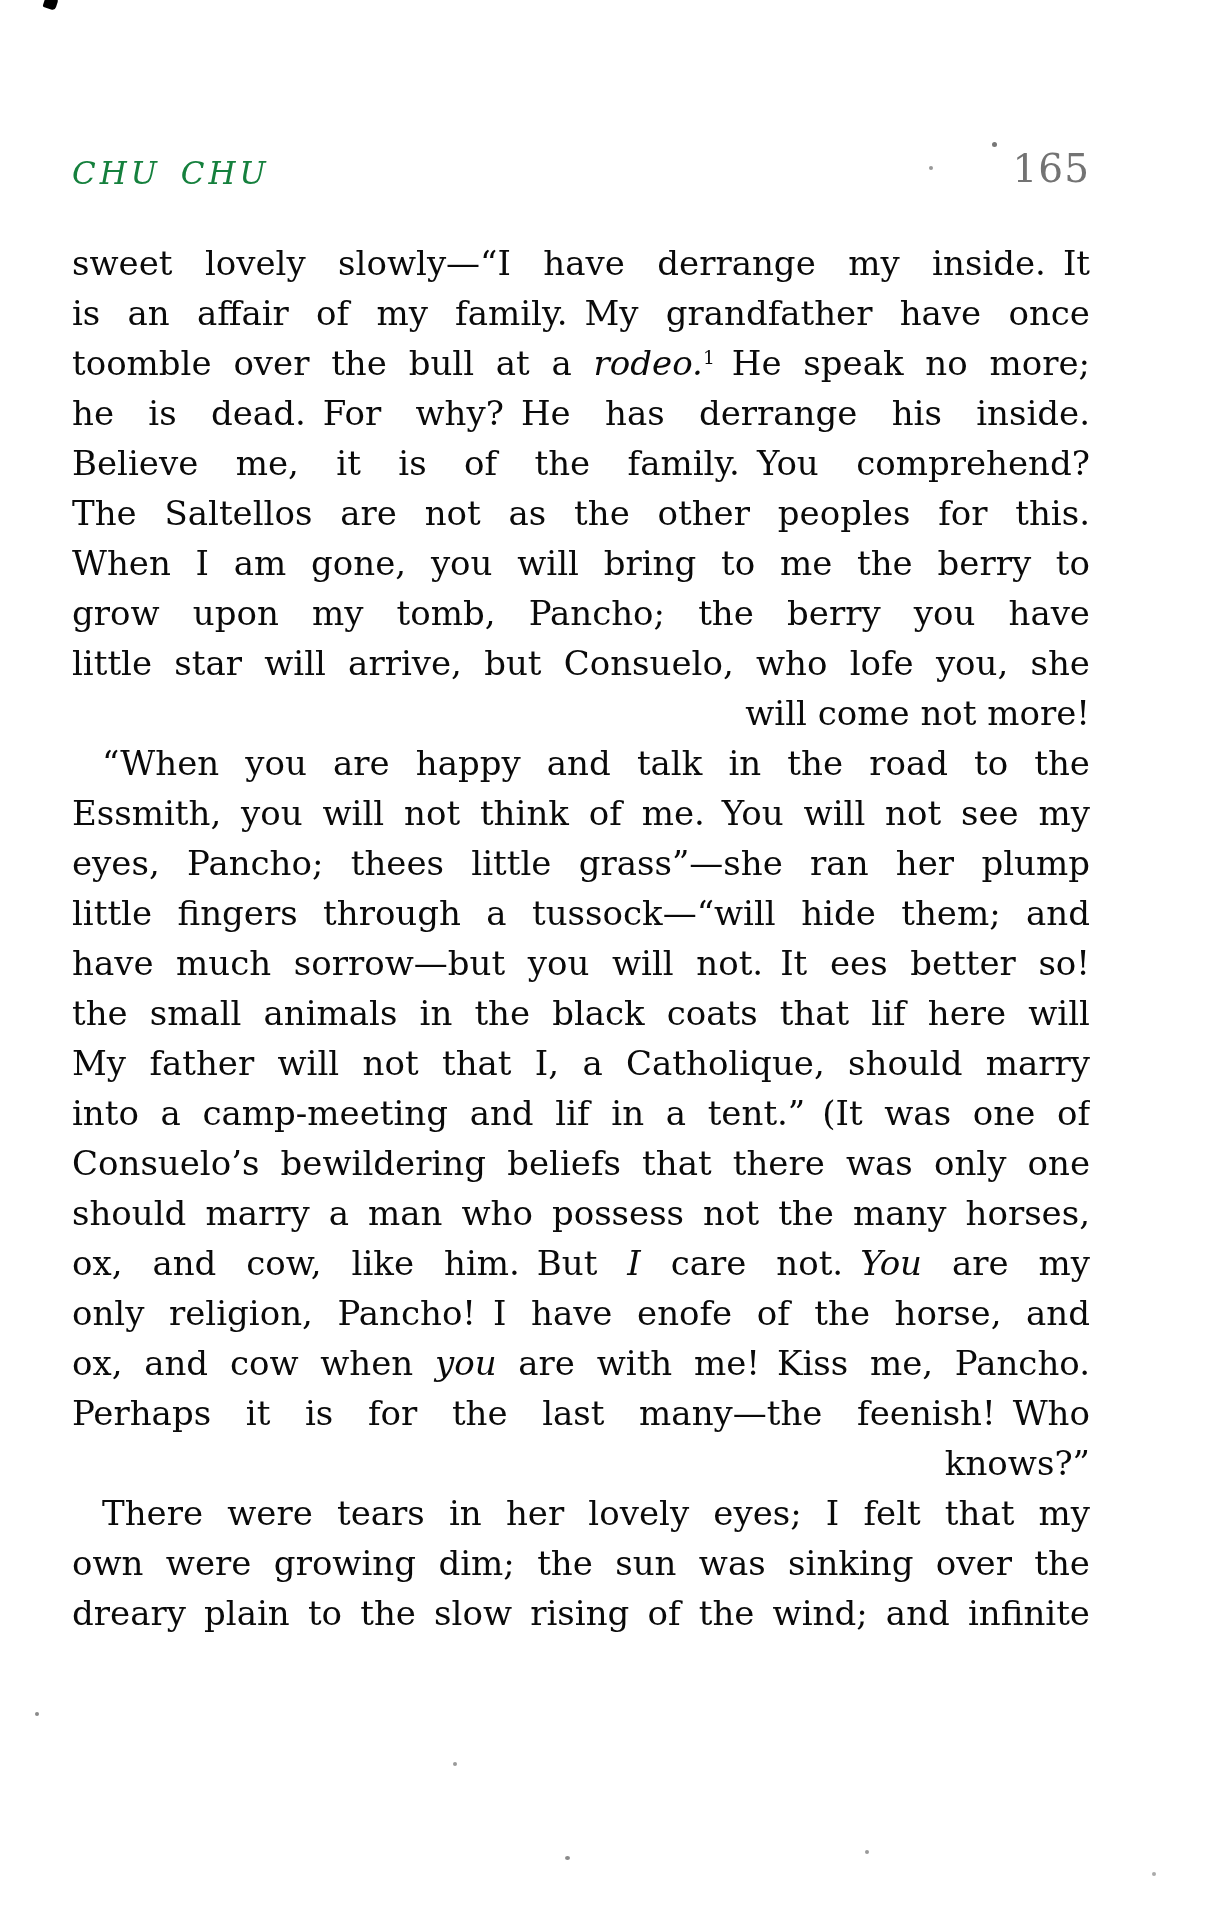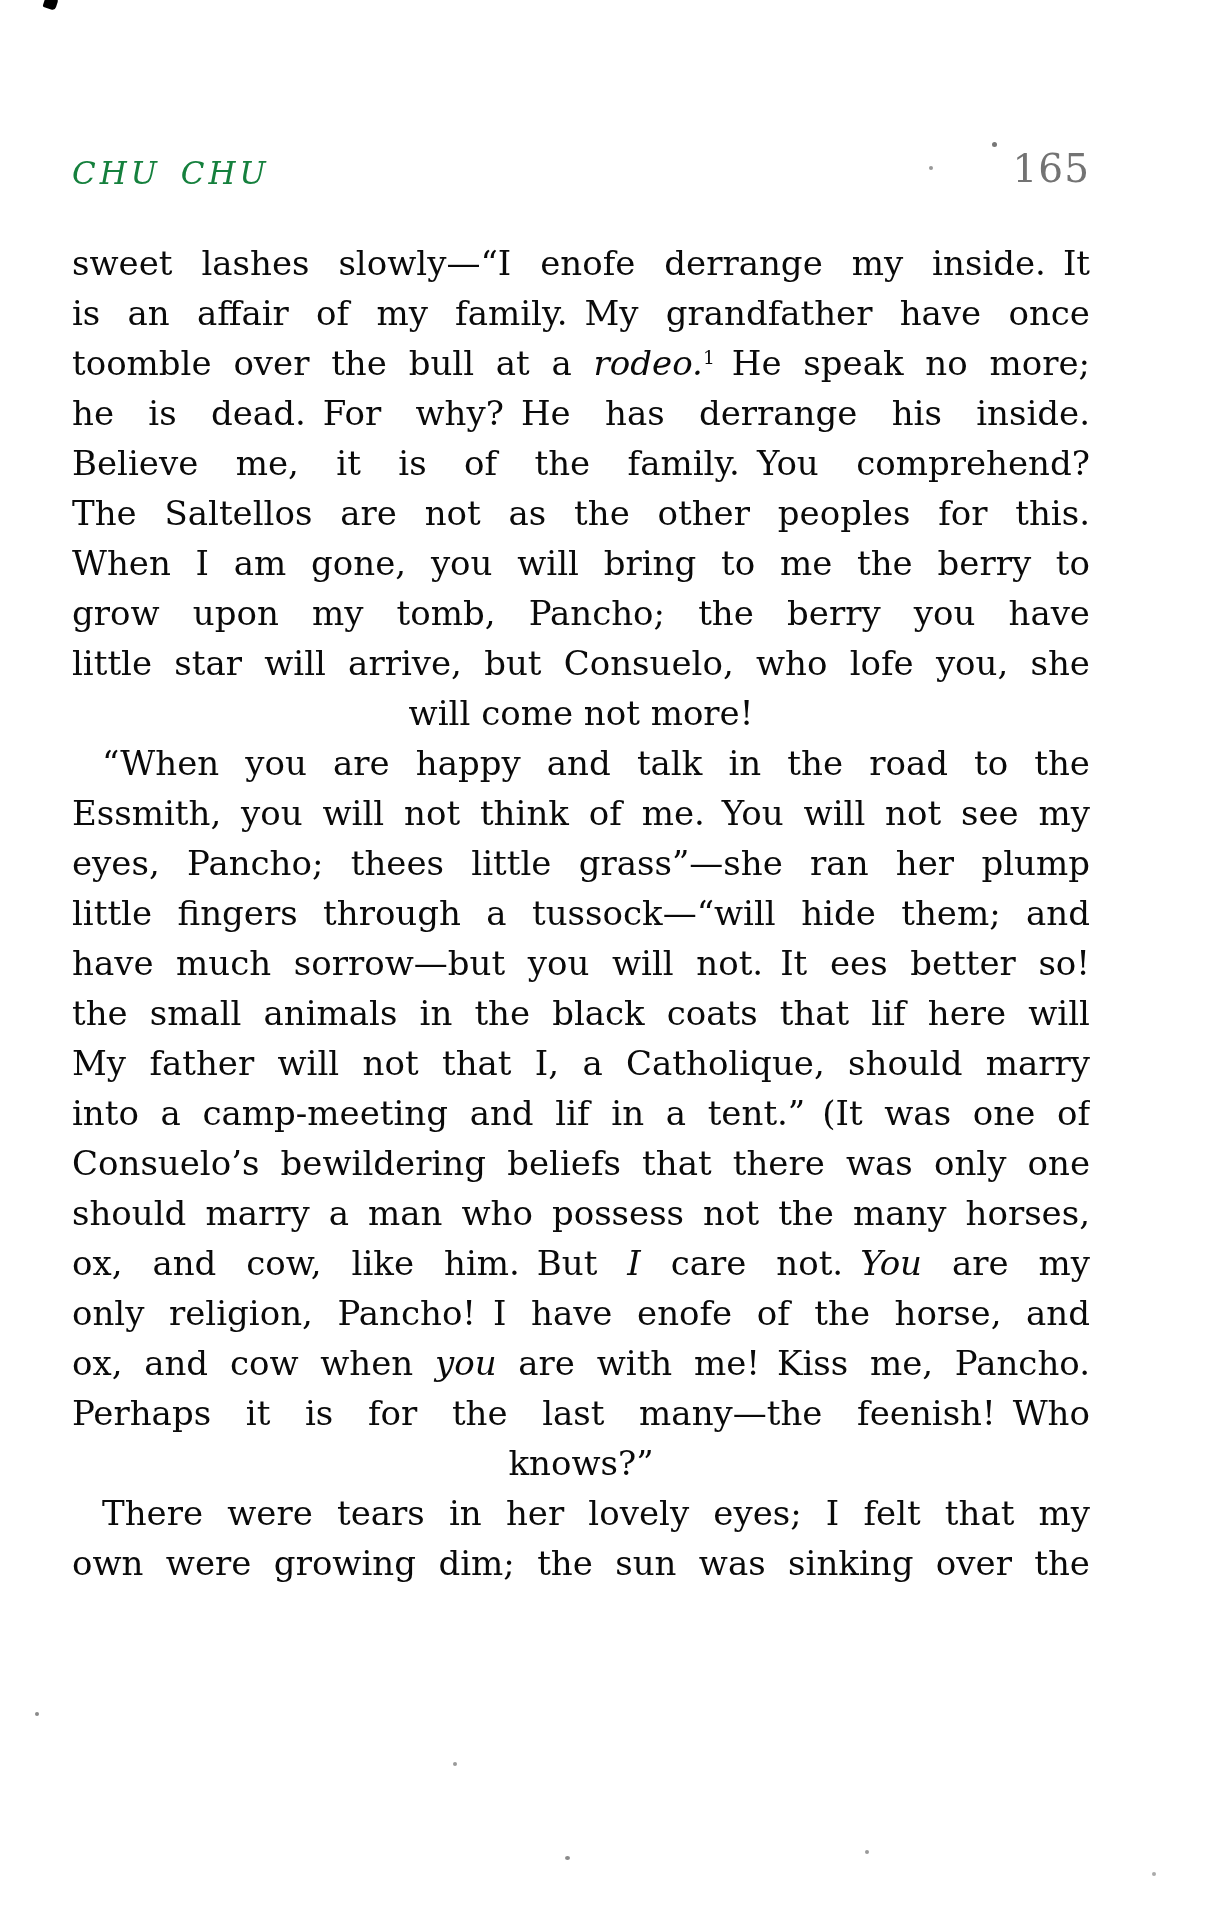--- a/index.html
+++ b/index.html
@@ -49,21 +49,21 @@
     position: absolute;
     top: 238px;
     left: 72px;
     width: 1018px;
     font-size: 34px;
     line-height: 50px;
   }
   .line {
     height: 50px;
     overflow: hidden;
-    text-align: center;
+    text-align: right;
     white-space: normal;
   }
   .line.just {
     text-align: justify;
     text-align-last: justify;
   }
   .line.ind {
     text-indent: 30px;
   }
   .it { font-style: italic; }
@@ -94,21 +94,21 @@
 <div id="page">
 
   <div class="ink-mark"></div>
 
   <div class="header">
     <div class="title">CHU CHU</div>
     <div class="pagenum">165</div>
   </div>
 
   <div class="body-text">
-      <div class="line just"><span>sweet lashes slowly—“I enofe derrange my inside. It</span></div>
+      <div class="line just"><span>sweet lovely slowly—“I have derrange my inside. It</span></div>
       <div class="line just"><span>is an affair of my family. My grandfather have once</span></div>
       <div class="line just"><span>toomble over the bull at a </span><span class="it">rodeo.</span><sup>1</sup><span> He speak no more;</span></div>
       <div class="line just"><span>he is dead. For why? He has derrange his inside.</span></div>
       <div class="line just"><span>Believe me, it is of the family. You comprehend?</span></div>
       <div class="line just"><span>The Saltellos are not as the other peoples for this.</span></div>
       <div class="line just"><span>When I am gone, you will bring to me the berry to</span></div>
       <div class="line just"><span>grow upon my tomb, Pancho; the berry you have</span></div>
       <div class="line just"><span>little star will arrive, but Consuelo, who lofe you, she</span></div>
       <div class="line"><span>will come not more!</span></div>
       <div class="line just ind"><span>“When you are happy and talk in the road to the</span></div>
@@ -121,20 +121,21 @@
       <div class="line just"><span>into a camp-meeting and lif in a tent.” (It was one of</span></div>
       <div class="line just"><span>Consuelo’s bewildering beliefs that there was only one</span></div>
       <div class="line just"><span>should marry a man who possess not the many horses,</span></div>
       <div class="line just"><span>ox, and cow, like him. But </span><span class="it">I</span><span> care not. </span><span class="it">You</span><span> are my</span></div>
       <div class="line just"><span>only religion, Pancho! I have enofe of the horse, and</span></div>
       <div class="line just"><span>ox, and cow when </span><span class="it">you</span><span> are with me! Kiss me, Pancho.</span></div>
       <div class="line just"><span>Perhaps it is for the last many—the feenish! Who</span></div>
       <div class="line"><span>knows?”</span></div>
       <div class="line just ind"><span>There were tears in her lovely eyes; I felt that my</span></div>
       <div class="line just"><span>own were growing dim; the sun was sinking over the</span></div>
+      <div class="line just"><span>dreary plain to the slow rising of the wind; and infinite</span></div>
     </div>
 
   <div class="speck" style="left:992px; top:142px; width:5px; height:5px; background:#777;"></div>
   <div class="speck" style="left:929px; top:166px; width:4px; height:4px; background:#999;"></div>
   <div class="speck" style="left:35px;  top:1712px; width:4px; height:4px; background:#8a8a8a;"></div>
   <div class="speck" style="left:453px; top:1762px; width:4px; height:4px; background:#9a9a9a;"></div>
   <div class="speck" style="left:565px; top:1856px; width:5px; height:4px; background:#8a8a8a;"></div>
   <div class="speck" style="left:865px; top:1850px; width:4px; height:4px; background:#9a9a9a;"></div>
   <div class="speck" style="left:1152px; top:1872px; width:4px; height:4px; background:#aaaaaa;"></div>
 

